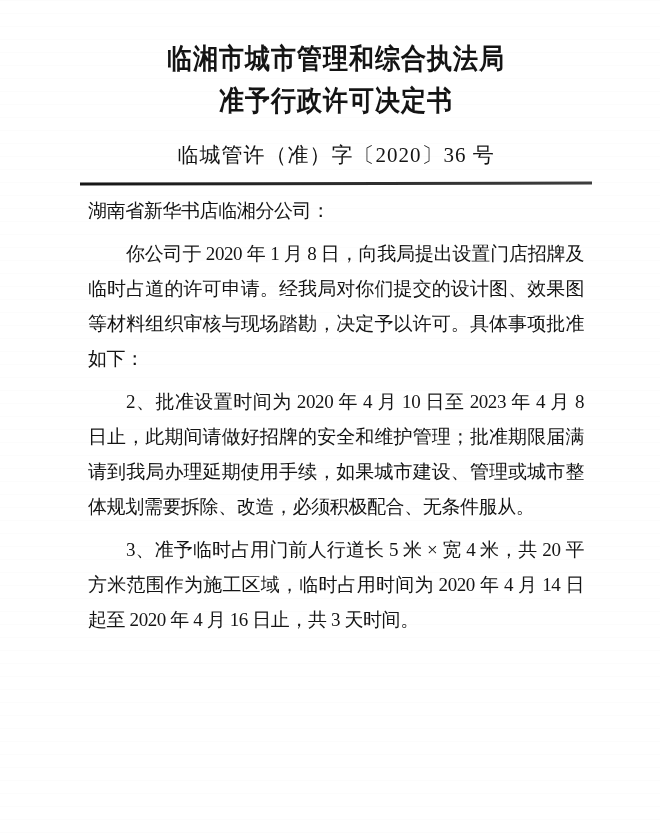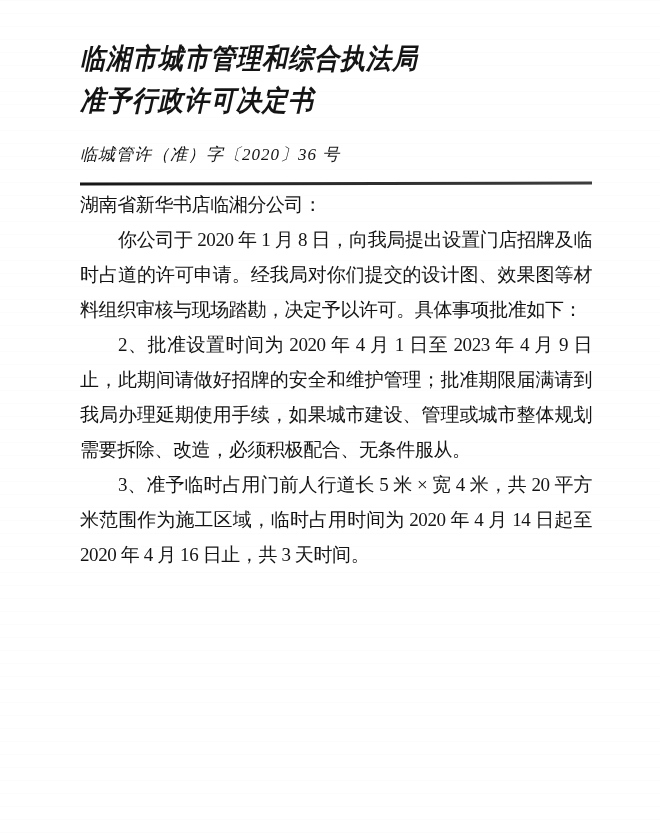--- a/index.html
+++ b/index.html
@@ -19,54 +19,54 @@
         rgba(0,0,0,0.012) 0px, rgba(0,0,0,0.012) 1px,
         transparent 1px, transparent 13px),
       var(--paper);
     color: var(--ink);
     font-family: "Liberation Serif", "DejaVu Serif", serif;
     overflow: hidden;
   }
   .content {
     padding: 0 68px 0 80px; 
   }
-  .doc-header { text-align: left; font-style: italic; }
+  .doc-header { text-align: center; }
   .title-line {
     font-weight: 700;
     font-size: 25px;
     line-height: 42px;
     letter-spacing: 1px;
     white-space: nowrap;
     transform: scaleY(1.12);
     transform-origin: center;
   }
   .title-block { margin-top: 38px; }
   .ref {
     margin-top: 21px;
-    font-size: 17px;
+    font-size: 21px;
     line-height: 24px;
     letter-spacing: 1px;
     white-space: nowrap;
   }
   .rule {
     margin-top: 15px;
     height: 3px;
     border: none;
     background: linear-gradient(90deg, #161616 0%, #2e2e2e 55%, #3d3d3d 100%);
     transform: rotate(-0.12deg);
   }
   .body {
     margin-top: 2px;
     font-size: 19px;
     line-height: 35px;
     letter-spacing: -0.4px;
     text-align: justify;
     text-justify: inter-character;
   }
-  .body p { margin: 0; }
+  .body p { margin: 8px; }
   .salutation { text-indent: 0; }
   .para { text-indent: 2em; }
 </style>
 </head>
 <body>
 
 <div class="page">
   <div class="content">
 
     <header class="doc-header">
@@ -74,18 +74,18 @@
         <div class="title-line">临湘市城市管理和综合执法局</div>
         <div class="title-line">准予行政许可决定书</div>
       </div>
       <div class="ref">临城管许（准）字〔2020〕36 号</div>
       <div class="rule"></div>
     </header>
 
     <main class="body">
       <p class="salutation">湖南省新华书店临湘分公司：</p>
       <p class="para">你公司于 2020 年 1 月 8 日，向我局提出设置门店招牌及临时占道的许可申请。经我局对你们提交的设计图、效果图等材料组织审核与现场踏勘，决定予以许可。具体事项批准如下：</p>
-      <p class="para">2、批准设置时间为 2020 年 4 月 1 日至 2023 年 4 月 9 日止，此期间请做好招牌的安全和维护管理；批准期限届满请到我局办理延期使用手续，如果城市建设、管理或城市整体规划需要拆除、改造，必须积极配合、无条件服从。</p>
+      <p class="para">2、批准设置时间为 2020 年 4 月 10 日至 2023 年 4 月 8 日止，此期间请做好招牌的安全和维护管理；批准期限届满请到我局办理延期使用手续，如果城市建设、管理或城市整体规划需要拆除、改造，必须积极配合、无条件服从。</p>
       <p class="para">3、准予临时占用门前人行道长 5 米 × 宽 4 米，共 20 平方米范围作为施工区域，临时占用时间为 2020 年 4 月 14 日起至 2020 年 4 月 16 日止，共 3 天时间。</p>
     </main>
 
   </div>
 </div>
 
 </body></html>

